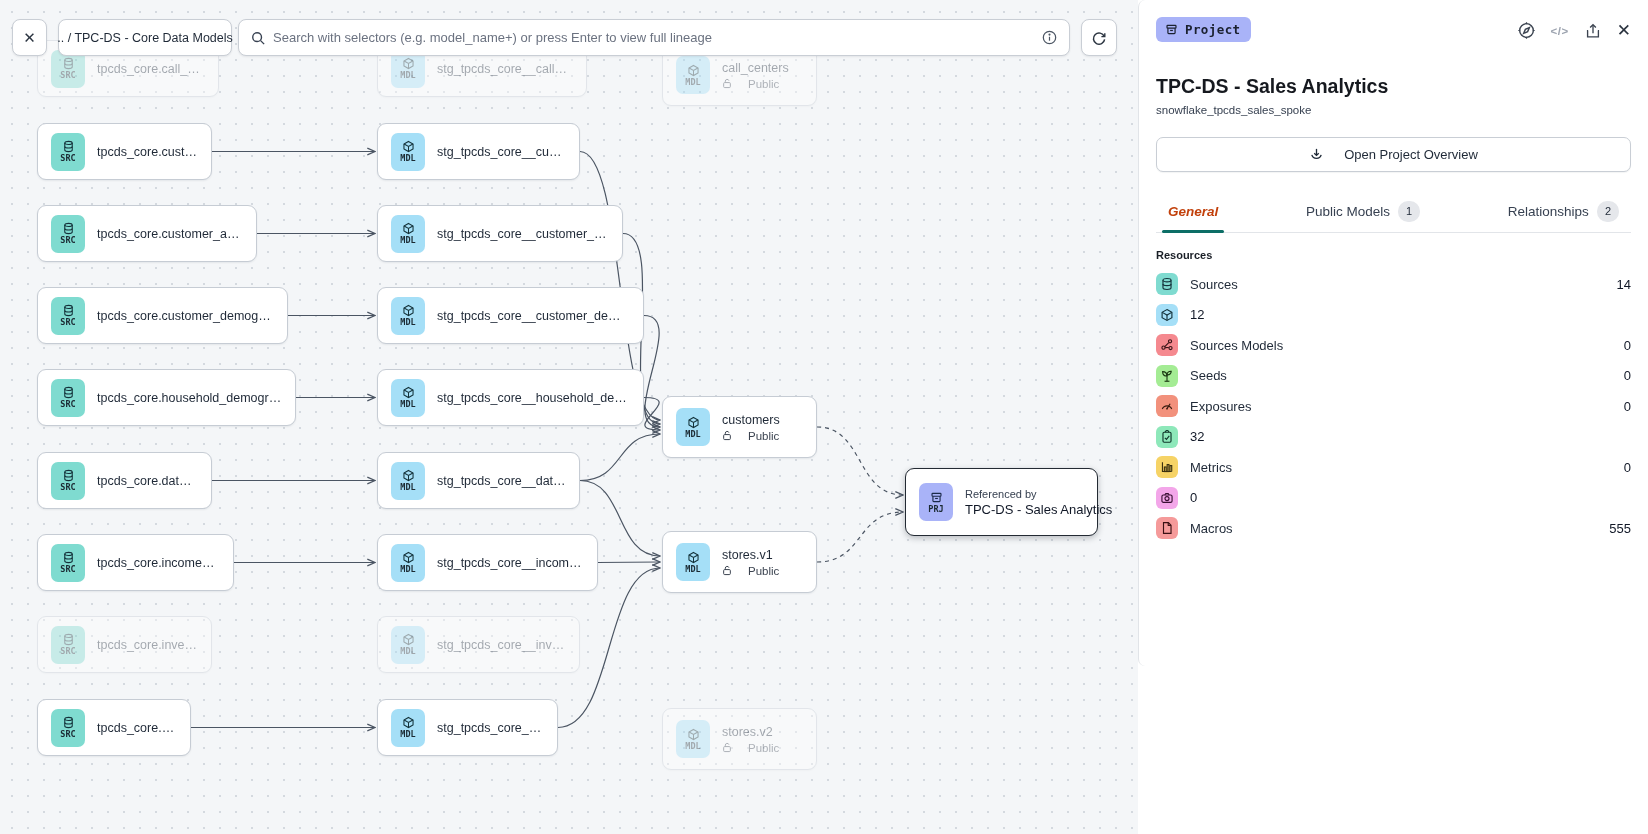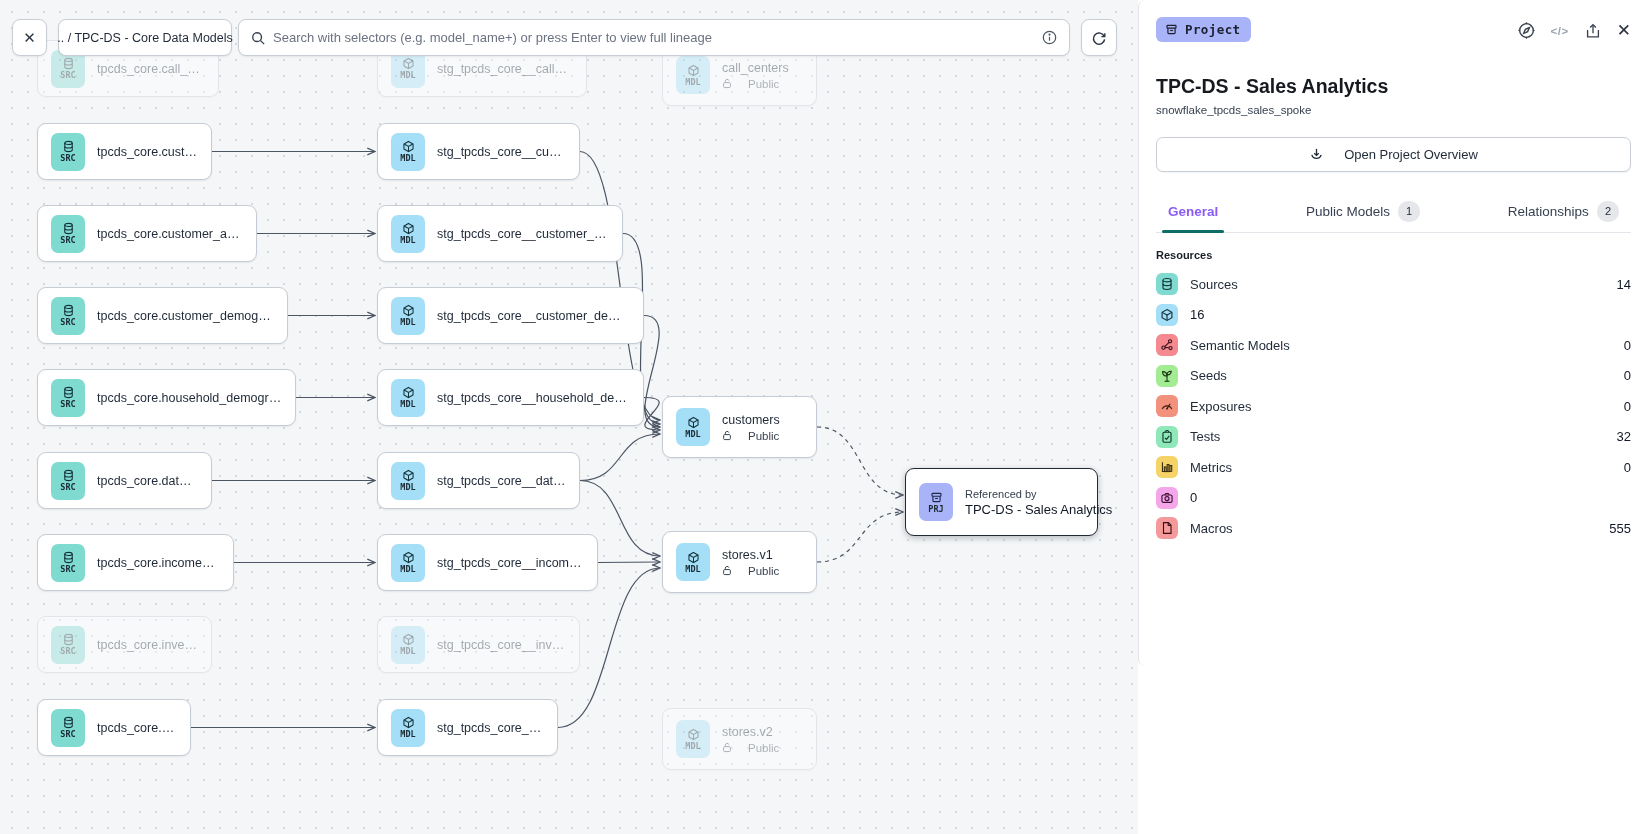--- a/index.html
+++ b/index.html
@@ -52,21 +52,21 @@
   .picon { display:flex; align-items:center; justify-content:center; cursor:pointer; color:#3b4350; }
   .picon.dim { color:#9ca3af; font-size:11.5px; font-weight:bold; letter-spacing:.5px; }
   .pclose { font-size:17px; color:#2b3440; }
   .ptitle { margin-top:33px; font-size:19.5px; font-weight:bold; color:#16191f; }
   .psub { margin-top:6px; font-size:11.5px; color:#374151; }
   .overview-btn { margin-top:21px; width:100%; height:35px; background:#fff; border:1px solid #c9ced5; border-radius:7px;
     display:flex; align-items:center; justify-content:center; gap:20px; font-size:13px; color:#1f2937; cursor:pointer;
     box-shadow:0 1px 1px rgba(20,30,40,.05); font-family:"Liberation Sans", sans-serif; }
   .tabs { margin-top:22px; display:flex; align-items:stretch; justify-content:space-between; border-bottom:1px solid #e2e5e9; padding:0 6px; }
   .tab { display:flex; align-items:center; gap:8px; font-size:13.5px; color:#374151; padding:7px 6px 10px 6px; cursor:pointer; position:relative; }
-  .tab.active { color:#8b5cf6; font-weight:bold; }
+  .tab.active { color:#c2410c; font-weight:bold;font-style:italic; }
   .tab.active::after { content:""; position:absolute; left:0; right:0; bottom:-1px; height:3px; background:#0c6e66; border-radius:2px; }
   .tbadge { background:#e5e7eb; color:#1f2937; font-size:11px; line-height:1; padding:5px 8px; border-radius:10px; }
   .res-head { margin-top:16px; font-size:11px; font-weight:bold; color:#1a1f27; }
   .res-list { margin-top:8px; }
   .res-row { display:flex; align-items:center; height:30.5px; gap:12px; cursor:pointer; }
   .res-chip { width:22px; height:22px; border-radius:6px; display:flex; align-items:center; justify-content:center; flex:0 0 auto; }
   .res-label { flex:1; font-size:13px; color:#1f2937; }
   .res-value { font-size:13px; font-weight:normal; color:#111827; }
 </style>
 </head>
@@ -543,32 +543,32 @@
         <span class="res-value">14</span>
       </div>
       <div class="res-row">
         <span class="res-chip" style="background:#a5dff7">
           <svg width="14" height="14" viewBox="0 0 16 16" fill="none" stroke="#14323a" stroke-width="1.3">
             <path d="M8 1.8 L13.6 4.9 V11.1 L8 14.2 L2.4 11.1 V4.9 Z"></path>
             <path d="M2.6 5 L8 8 L13.4 5"></path>
             <path d="M8 8 V14"></path>
           </svg>
         </span>
-        <span class="res-value">16</span>
+        <span class="res-value">12</span>
       </div>
       <div class="res-row">
         <span class="res-chip" style="background:#f5898f">
           <svg width="14" height="14" viewBox="0 0 16 16" fill="none" stroke="#3a1418" stroke-width="1.3">
             <circle cx="4" cy="11" r="1.8"></circle>
             <circle cx="11.5" cy="3.8" r="1.8"></circle>
             <circle cx="12" cy="11.5" r="1.8"></circle>
             <path d="M5.5 9.8 L10 5.2 M10 10.9 L5.9 11"></path>
           </svg>
         </span>
-        <span class="res-label">Semantic Models</span>
+        <span class="res-label">Sources Models</span>
         <span class="res-value">0</span>
       </div>
       <div class="res-row">
         <span class="res-chip" style="background:#a4ec94">
           <svg width="14" height="14" viewBox="0 0 16 16" fill="none" stroke="#1c3a14" stroke-width="1.3">
             <path d="M8 14 V6"></path>
             <path d="M8 8 C8 4.5 5.5 3 3 3 C3 6 4.8 8 8 8 Z"></path>
             <path d="M8 6.6 C8 4.2 10 2.4 12.8 2.6 C12.8 5.2 11 7 8 6.6 Z"></path>
             <path d="M5.2 14 h5.6"></path>
           </svg>
@@ -588,21 +588,20 @@
         <span class="res-value">0</span>
       </div>
       <div class="res-row">
         <span class="res-chip" style="background:#8ee8ba">
           <svg width="14" height="14" viewBox="0 0 16 16" fill="none" stroke="#10362a" stroke-width="1.3">
             <rect x="3.4" y="2.6" width="9.2" height="11.4" rx="1.4"></rect>
             <path d="M6 2.6 a2 2 0 0 1 4 0"></path>
             <path d="M5.6 9 L7.4 10.8 L10.6 6.8"></path>
           </svg>
         </span>
-        <span class="res-label">Tests</span>
         <span class="res-value">32</span>
       </div>
       <div class="res-row">
         <span class="res-chip" style="background:#f6d366">
           <svg width="14" height="14" viewBox="0 0 16 16" fill="none" stroke="#3a3010" stroke-width="1.3">
             <path d="M2.8 2.6 V13.2 H13.4"></path>
             <rect x="5" y="8" width="2" height="5.2"></rect>
             <rect x="8.2" y="5.2" width="2" height="8"></rect>
             <rect x="11.4" y="7" width="2" height="6.2" stroke-width="0" fill="none"></rect>
             <path d="M11.4 13.2 V6.4 h2 v6.8"></path>

